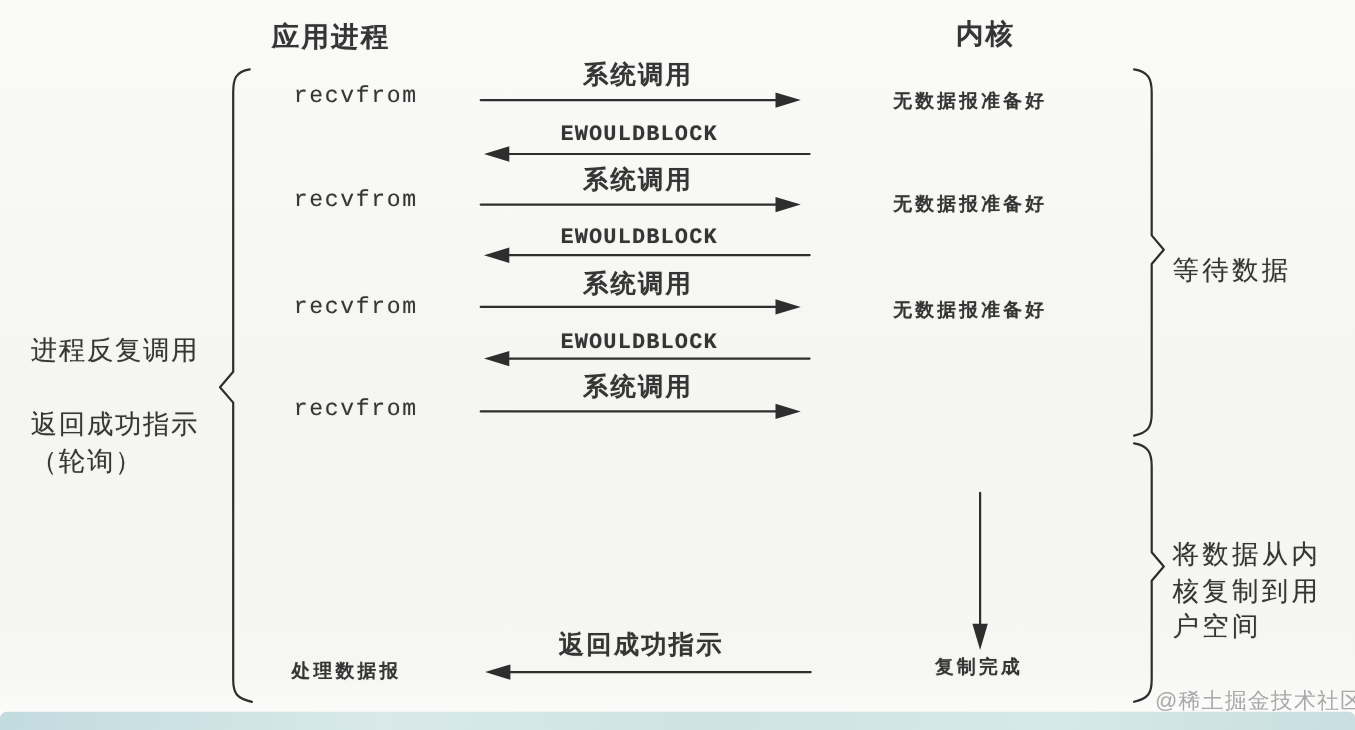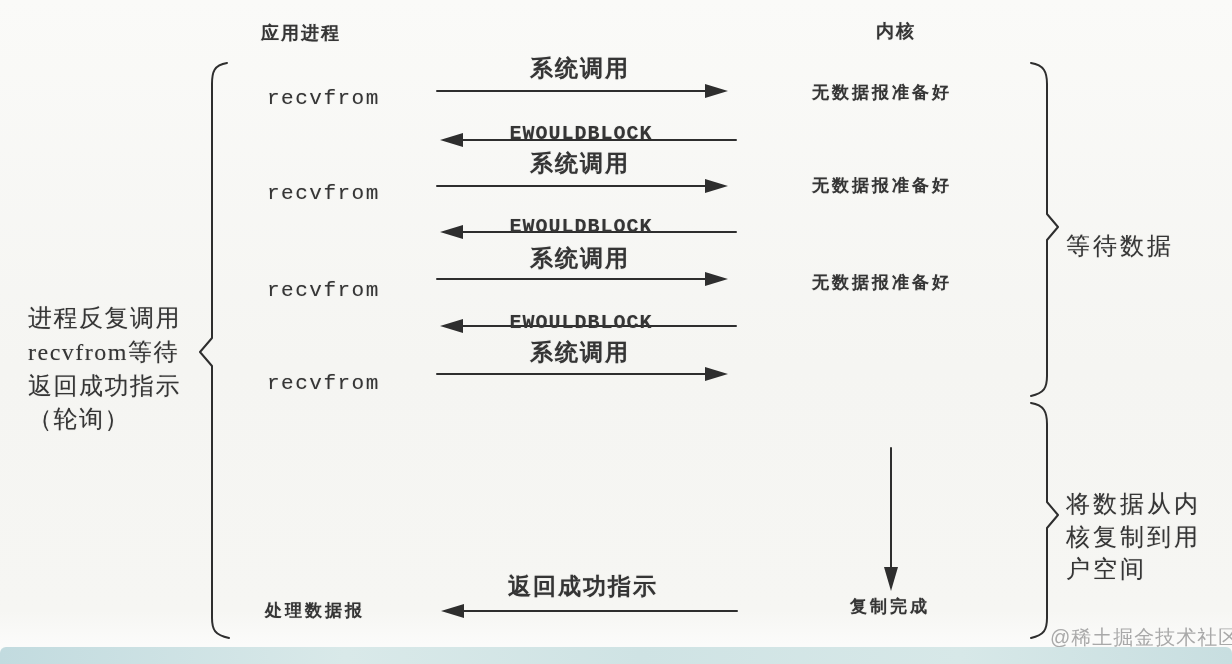--- a/index.html
+++ b/index.html
@@ -6,22 +6,22 @@
   body{width:1232px;height:664px;overflow:hidden;
        font-family:"Liberation Serif", serif;}
   .stage{position:relative;width:1232px;height:664px;
          background:linear-gradient(180deg,#fafaf8 0%,#f5f5f2 55%,#f6f6f3 92%,#fbfbfa 97%);
          color:#303030;}
   .overlay{position:absolute;left:0;top:0;width:1232px;height:664px;}
   .t{position:absolute;white-space:nowrap;color:#353535;
      text-shadow:0 0 1px rgba(70,70,70,.35);}
   .c{transform:translate(-50%,-50%);font-weight:bold;}
   .l{transform:translate(0,-50%);}
-  .hdr{font-size:18px;font-weight:600;letter-spacing:2px;text-align:center;}
-  .mono{font-family:"Liberation Mono","DejaVu Sans Mono",monospace;margin-top:10px;}
+  .hdr{font-size:25px;font-weight:600;letter-spacing:2px;text-align:center;}
+  .mono{font-family:"Liberation Mono","DejaVu Sans Mono",monospace;}
   .call{font-size:21px;letter-spacing:1.5px;}
   .syscall{font-size:23px;letter-spacing:2px;}
   .err{font-size:20px;letter-spacing:1px;font-weight:700;}
   .kstate{font-size:17px;letter-spacing:3px;}
   .note{font-size:24px;letter-spacing:1.5px;}
   .bracelbl{font-size:24px;letter-spacing:3px;margin-top:20px;}
   .wm{font-size:20px;color:#a9a9a9;text-shadow:none;letter-spacing:1px;
       font-family:"Liberation Sans",sans-serif;}
   .footer-bar{position:absolute;left:0;bottom:0;width:1232px;height:17px;
       background:linear-gradient(90deg,#c2dbdf 0%,#d9e9e9 28%,#cfe3e4 52%,#d7e8e8 78%,#c8dee0 100%);
@@ -109,21 +109,20 @@
   <div class="t c kstate" style="left:882px;top:92px">无数据报准备好</div>
   <div class="t c kstate" style="left:882px;top:185px">无数据报准备好</div>
   <div class="t c kstate" style="left:882px;top:282px">无数据报准备好</div>
 
   <div class="t c kstate" style="left:890px;top:606px">复制完成</div>
 
   <div class="t c syscall" style="left:583px;top:586px">返回成功指示</div>
   <div class="t l note" style="left:28px;top:318px">进程反复调用</div>
 
   <div class="t c kstate" style="left:315px;top:610px">处理数据报</div>
-  <div class="t l note" style="left:28px;top:352px">recvfrom等待</div>
   <div class="t l note" style="left:28px;top:386px">返回成功指示</div>
   <div class="t l note" style="left:28px;top:419px">（轮询）</div>
 
   <div class="t l bracelbl" style="left:1066px;top:226px">等待数据</div>
   <div class="t l bracelbl" style="left:1066px;top:484px">将数据从内</div>
   <div class="t l bracelbl" style="left:1066px;top:517px">核复制到用</div>
   <div class="t l bracelbl" style="left:1066px;top:549px">户空间</div>
 
   <div class="t l wm" style="left:1050px;top:637px">@稀土掘金技术社区</div>
 

